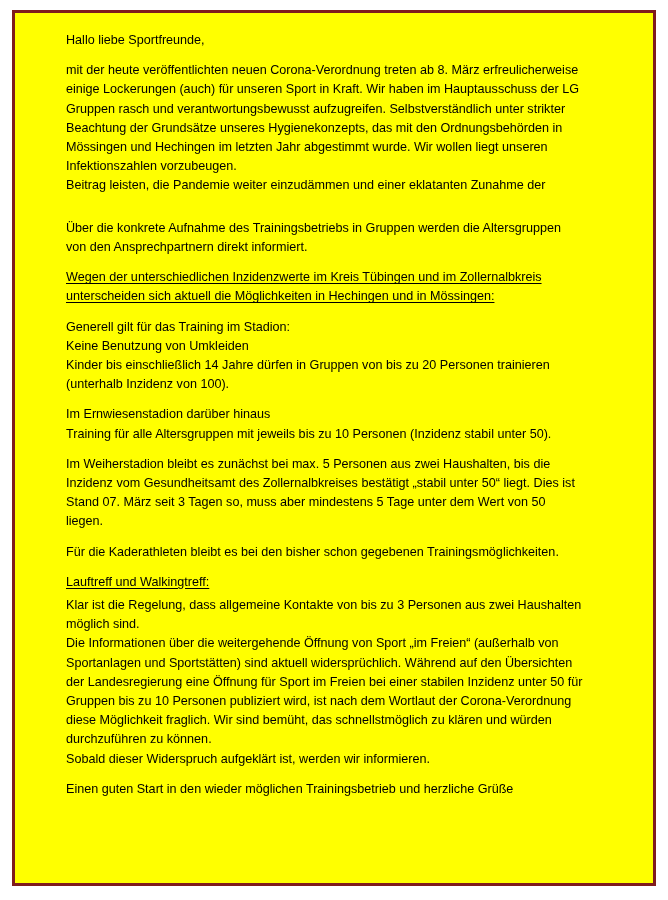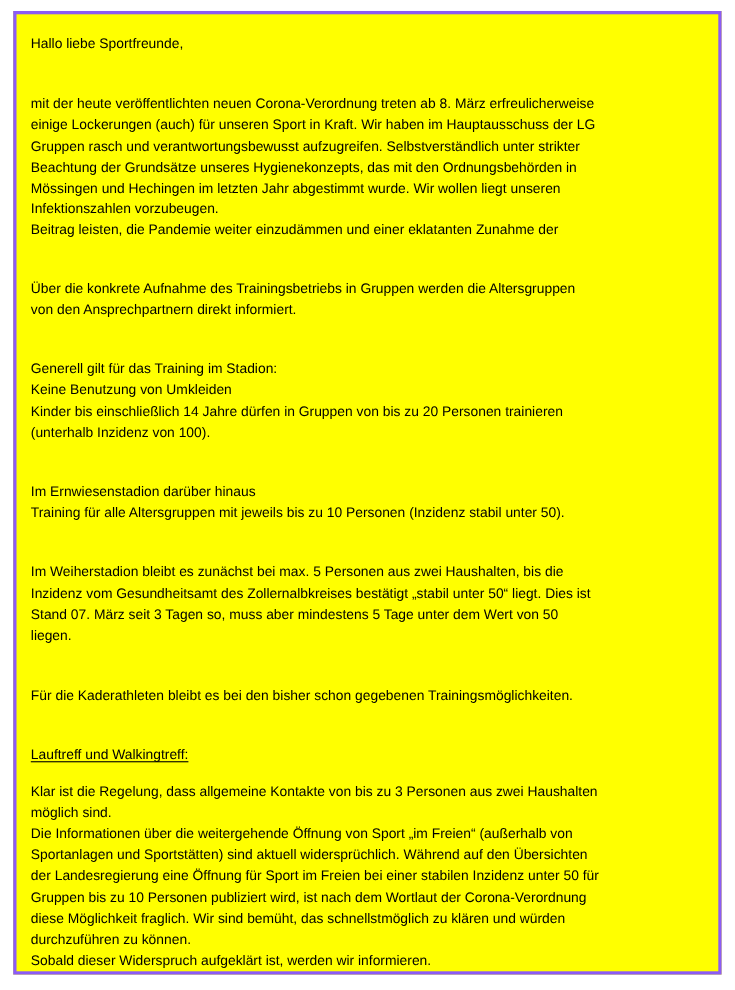--- a/index.html
+++ b/index.html
@@ -24,41 +24,42 @@
   }
 
   .notice-box {
     position: absolute;
     left: 12px;
     top: 10px;
     width: 644px;
     height: 876px;
     box-sizing: border-box;
     background: #ffff00;
-    border: 3px solid #8b5cf6;
+    border: 3px solid #7f1d1d;
     overflow: hidden;
+    padding-left: 38px;
   }
 
   .notice-body {
     padding: 18px 16px 10px 13px;
     font-size: 12.6px;
     line-height: 19.2px;
     color: #000000;
     font-family: "Liberation Sans", sans-serif;
   }
 
   .para {
     margin: 0;
     padding: 0;
   }
   .para + .para {
-    margin-top: 35px;
+    margin-top: 11px;
   }
   .para.tight {
-    margin-top: 14px;
+    margin-top: 4px;
   }
   .line {
     display: block;
     white-space: pre-wrap;
   }
   .line.underline {
     text-decoration: underline;
     text-underline-offset: 2px;
   }
   .spacer-line {
@@ -87,20 +88,24 @@
         <span class="line">Beitrag leisten, die Pandemie weiter einzudämmen und einer eklatanten Zunahme der</span>
       </p>
 
       <span class="spacer-line"></span>
 
       <p class="para tight">
         <span class="line">Über die konkrete Aufnahme des Trainingsbetriebs in Gruppen werden die Altersgruppen</span>
         <span class="line">von den Ansprechpartnern direkt informiert.</span>
       </p>
 
+      <p class="para">
+        <span class="line underline">Wegen der unterschiedlichen Inzidenzwerte im Kreis Tübingen und im Zollernalbkreis</span>
+        <span class="line underline">unterscheiden sich aktuell die Möglichkeiten in Hechingen und in Mössingen:</span>
+      </p>
 
       <p class="para">
         <span class="line">Generell gilt für das Training im Stadion:</span>
         <span class="line">Keine Benutzung von Umkleiden</span>
         <span class="line">Kinder bis einschließlich 14 Jahre dürfen in Gruppen von bis zu 20 Personen trainieren</span>
         <span class="line">(unterhalb Inzidenz von 100).</span>
       </p>
 
       <p class="para">
         <span class="line">Im Ernwiesenstadion darüber hinaus</span>

